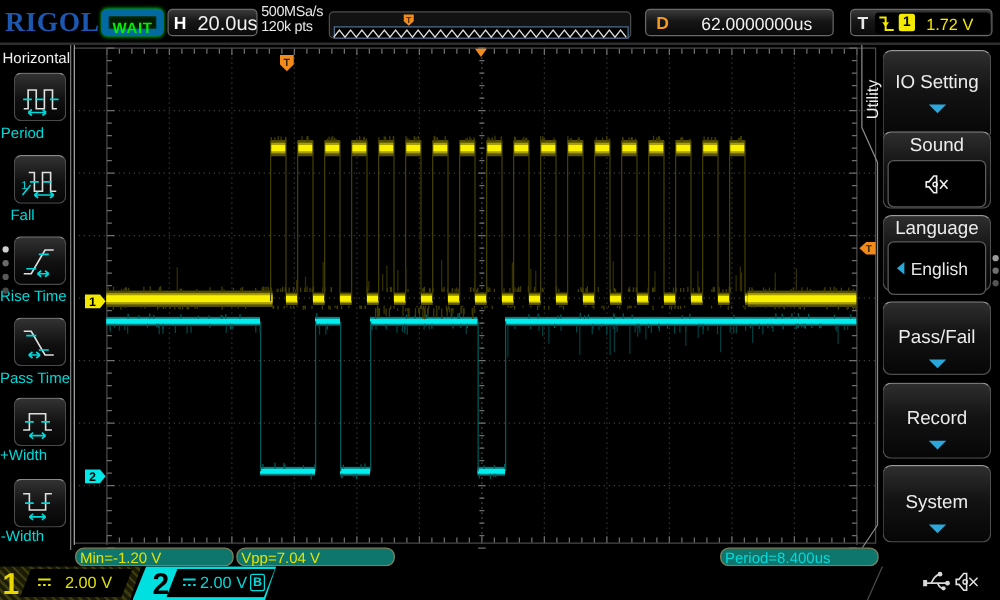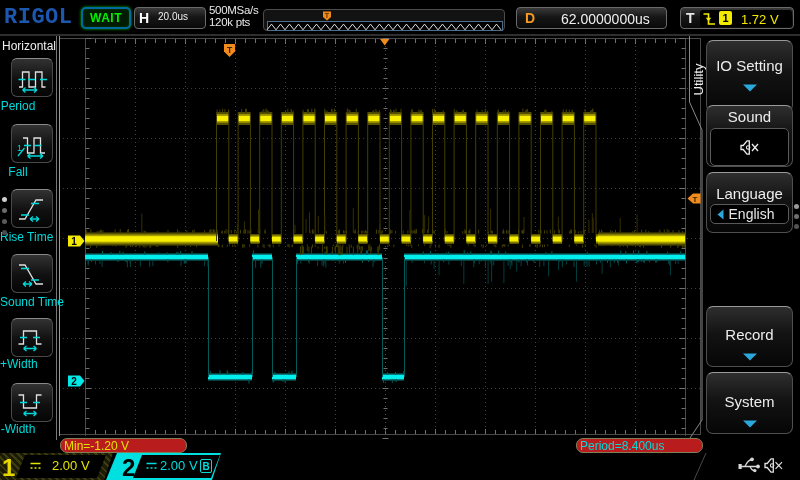--- a/index.html
+++ b/index.html
@@ -1,24 +1,24 @@
 <!DOCTYPE html>
 <html><head><meta charset="utf-8"><style>
 * { margin:0; padding:0; box-sizing:border-box; }
 html,body { width:800px; height:480px; background:#000; overflow:hidden;
   font-family:"Liberation Sans",sans-serif; }
 #scr { position:absolute; left:0; top:0; width:800px; height:480px; background:#000; }
 
 
 #topbar { position:absolute; left:0; top:0; width:800px; height:36px; background:#000; border-bottom:2px solid #2e2e2e; }
-.logo { position:absolute; left:4px; top:5px; font-family:Liberation Mono, monospace; font-weight:bold; font-size:22px; color:#1c57b0; letter-spacing:0.5px; }
-.wait { position:absolute; left:81px; top:7px; width:50px; height:22px; background:#031a03; border:2px solid #0369a1; border-radius:5px; color:#00f000; font-weight:bold; font-size:12px; text-align:center; line-height:18px; letter-spacing:0.5px; box-shadow:0 0 3px #0b0, inset 0 0 3px #040; }
+.logo { position:absolute; left:4px; top:5px; font-family:Liberation Serif, serif; font-weight:bold; font-size:22px; color:#1c57b0; letter-spacing:0.5px; }
+.wait { position:absolute; left:81px; top:7px; width:50px; height:22px; background:#031a03; border:6px solid #0369a1; border-radius:5px; color:#00f000; font-weight:bold; font-size:12px; text-align:center; line-height:18px; letter-spacing:0.5px; box-shadow:0 0 3px #0b0, inset 0 0 3px #040; }
 .hpill { position:absolute; left:134px; top:7px; width:72px; height:22px; background:linear-gradient(180deg,#3a3a3a,#161616 45%,#0a0a0a); border:1px solid #6a6a6a; border-radius:4px; }
 .hletter { position:absolute; left:4px; top:2px; color:#fff; font-weight:bold; font-size:14px; }
-.htime { position:absolute; left:23px; top:3px; color:#f0f0f0; font-size:10px;text-align:center; }
+.htime { position:absolute; left:23px; top:3px; color:#f0f0f0; font-size:16px;text-align:center; }
 .rate { position:absolute; left:209px; top:4px; color:#e8e8e8; font-size:11.5px; line-height:12px; letter-spacing:-0.3px; }
 .strip { position:absolute; left:263px; top:9px; width:242px; height:22px; background:#121212; border:1px solid #4c4c4c; border-radius:4px; }
 .dpill { position:absolute; left:516px; top:7px; width:151px; height:22px; background:linear-gradient(180deg,#3a3a3a,#161616 45%,#0a0a0a); border:1px solid #6a6a6a; border-radius:4px; }
 .dletter { position:absolute; left:8px; top:2px; color:#f5991f; font-weight:bold; font-size:14px; }
 .dtime { position:absolute; left:44px; top:3px; color:#f0f0f0; font-size:14px; }
 .tpill { position:absolute; left:680px; top:7px; width:114px; height:22px; background:linear-gradient(180deg,#3a3a3a,#161616 45%,#0a0a0a); border:1px solid #6a6a6a; border-radius:4px; }
 .tletter { position:absolute; left:5px; top:2px; color:#e8e8e8; font-weight:bold; font-size:14px; }
 .tinner { position:absolute; left:19px; top:2px; width:92px; height:17px; background:#000; border-radius:3px; }
 .tinner svg { position:absolute; left:3px; top:1px; }
 .tone { position:absolute; left:19px; top:1px; width:13px; height:14px; background:#f4ea00; color:#000; font-weight:bold; font-size:11px; text-align:center; line-height:14px; border-radius:2px; }
@@ -38,21 +38,21 @@
 .rutil { position:absolute; left:-7px; top:36px; color:#f0f0f0; font-size:13px; transform:rotate(-90deg); transform-origin:center; width:40px; text-align:center; }
 .rline { position:absolute; left:0; top:0; }
 .rbtn { position:absolute; left:21px; width:87px; background:linear-gradient(180deg,#2e2e2e,#131313 45%,#060606); border:1px solid #4f4f4f; border-top-color:#9a9a9a; border-radius:7px; }
 .rtxt { text-align:center; color:#ececec; font-size:15px; }
 .rtri { text-align:center; margin-top:4px; }
 .rinner { margin-left:3px; margin-right:3px; background:#000; border:1px solid #5a5a5a; border-radius:5px; }
 .rdot { position:absolute; left:109px; width:5px; height:5px; border-radius:50%; }
 
 
 #measrow { position:absolute; left:0; top:437px; width:800px; height:16px; }
-.meas { position:absolute; top:1px; width:127px; height:15px; border:1px solid #7f7f58; border-radius:7px; background:#b91c1c; font-size:12px; padding-left:3px; line-height:14px; white-space:nowrap; }
+.meas { position:absolute; top:1px; width:127px; height:15px; border:1px solid #7f7f58; border-radius:7px; background:#0f766e; font-size:12px; padding-left:3px; line-height:14px; white-space:nowrap; }
 .chbar { position:absolute; left:0; top:453px; width:800px; height:27px; background:#000; }
 .ch1zone { position:absolute; left:0; top:0; width:113px; height:27px;
   background:repeating-linear-gradient(45deg,#3c3c10 0 2px,#1c1c06 2px 5px);
   clip-path:polygon(0 0,113px 0,104px 27px,0 27px); }
 .ch2zone { position:absolute; left:106px; top:0; width:115px; height:27px; background:#00e0e0;
   clip-path:polygon(11px 0,115px 0,106px 27px,0 27px); }
 .ch1num { position:absolute; left:2px; top:1px; color:#e8d800; font-size:24px; font-weight:bold; }
 .ch1box { position:absolute; left:16px; top:2px; width:90px; height:23px; background:#000;
   clip-path:polygon(9px 0,90px 0,81px 23px,0 23px); color:#e3e300; font-size:13px; }
 .ch1box svg { position:absolute; left:14px; top:7px; }
@@ -979,21 +979,21 @@
         </svg>
       </div>
 <div class="mlab" style="top:194px">Rise Time</div>
 <div class="mbtn" style="top:218px">
         <svg width="30" height="30" viewBox="0 0 30 30">
           <path d="M2 6 h6 L19 25 h7" stroke="#e0e0e0" stroke-width="1.3" fill="none"></path>
 <path d="M4 9.5 h8 M14 21 h8" stroke="#00d9d9" stroke-width="1.3"></path>
 <path d="M6 25 H15 M6 25 l3,-2.4 M6 25 l3,2.4 M15 25 l-3,-2.4 M15 25 l-3,2.4" stroke="#00d9d9" stroke-width="1.3" fill="none"></path>
         </svg>
       </div>
-<div class="mlab" style="top:259px">Sound Time</div>
+<div class="mlab" style="top:259px">Pass Time</div>
 <div class="mbtn" style="top:282px">
         <svg width="30" height="30" viewBox="0 0 30 30">
           <path d="M1.5 21 h5 v-13 h13 v13 h5" stroke="#e0e0e0" stroke-width="1.3" fill="none"></path>
 <path d="M3 14.5 h7 M16 14.5 h7" stroke="#00d9d9" stroke-width="1.3"></path>
 <path d="M6.5 25.5 H19.5 M6.5 25.5 l3,-2.4 M6.5 25.5 l3,2.4 M19.5 25.5 l-3,-2.4 M19.5 25.5 l-3,2.4" stroke="#00d9d9" stroke-width="1.3" fill="none"></path>
         </svg>
       </div>
 <div class="mlab" style="top:321px">+Width</div>
 <div class="mbtn" style="top:347px">
         <svg width="30" height="30" viewBox="0 0 30 30">
@@ -1023,48 +1023,55 @@
         <div class="rtxt" style="margin-top:2px">Sound</div>
   <div class="rinner" style="margin-top:3px;height:38px;display:flex;align-items:center;justify-content:center">
           <svg width="20" height="17" viewBox="0 0 20 17">
             <path d="M1 6.5 H3.2 L7 1.8 H9.3 V15.2 H7 L3.2 10.5 H1 Z" fill="none" stroke="#ececec" stroke-width="1.3"></path>
             <circle cx="8.1" cy="8.5" r="1.7" fill="none" stroke="#ececec" stroke-width="1.1"></circle>
             <path d="M12 5 l6 7 M18 5 l-6 7" stroke="#ececec" stroke-width="1.3"></path>
           </svg>
         </div>
       </div>
 <div class="rbtn" style="top:136px;height:61px">
-        <div class="rtxt" style="margin-top:12px;font-size:15px">Language</div>
-  <div class="rinner" style="margin-top:2px;height:20px;display:flex;align-items:center">
+        <div class="rtxt" style="margin-top:1px;font-size:15px">Language</div>
+  <div class="rinner" style="margin-top:2px;height:43px;display:flex;align-items:center">
           <span style="margin-left:6px;display:flex">
             <svg width="7" height="11" viewBox="0 0 7 11">
               <polygon points="6.5,0.5 6.5,10.5 0.5,5.5" fill="#2aa8dc"></polygon>
             </svg>
           </span>
           <span style="flex:1;text-align:center;color:#e8e8e8;font-size:14px;margin-right:9px">English</span>
         </div>
       </div>
+<div class="rbtn" style="top:205px;height:59px">
+        <div class="rtxt" style="margin-top:19px">Pass/Fail</div>
+        <div class="rtri"><svg width="16" height="8" viewBox="0 0 16 8">
+            <polygon points="1,0.5 15,0.5 8,7.5" fill="#2aa8dc"></polygon>
+          </svg></div>
+      </div>
 <div class="rbtn" style="top:270px;height:61px">
         <div class="rtxt" style="margin-top:19px">Record</div>
         <div class="rtri"><svg width="16" height="8" viewBox="0 0 16 8">
             <polygon points="1,0.5 15,0.5 8,7.5" fill="#2aa8dc"></polygon>
           </svg></div>
       </div>
 <div class="rbtn" style="top:336px;height:62px">
         <div class="rtxt" style="margin-top:20px">System</div>
         <div class="rtri"><svg width="16" height="8" viewBox="0 0 16 8">
             <polygon points="1,0.5 15,0.5 8,7.5" fill="#2aa8dc"></polygon>
           </svg></div>
       </div>
 <div class="rdot" style="top:168px;background:#9a9a9a"></div>
 <div class="rdot" style="top:178px;background:#707070"></div>
 <div class="rdot" style="top:188px;background:#545454"></div>
 </div>
 <div id="measrow">
       <div class="meas" style="left:60px;color:#e3e300">Min=-1.20 V</div>
+<div class="meas" style="left:189px;color:#e3e300">Vpp=7.04 V</div>
 <div class="meas" style="left:576px;color:#00dcdc">Period=8.400us</div>
     </div>
 
 <div class="chbar">
   <div class="ch1zone"></div>
   <div class="ch2zone"></div>
   <div class="ch1num">1</div>
   <div class="ch1box">
         <svg width="11" height="8" viewBox="0 0 11 8">
           <path d="M0.5 1.5 h10 M0.5 6 h2 M4.5 6 h2 M8.5 6 h2" stroke="#e3e300" stroke-width="1.6"></path>

